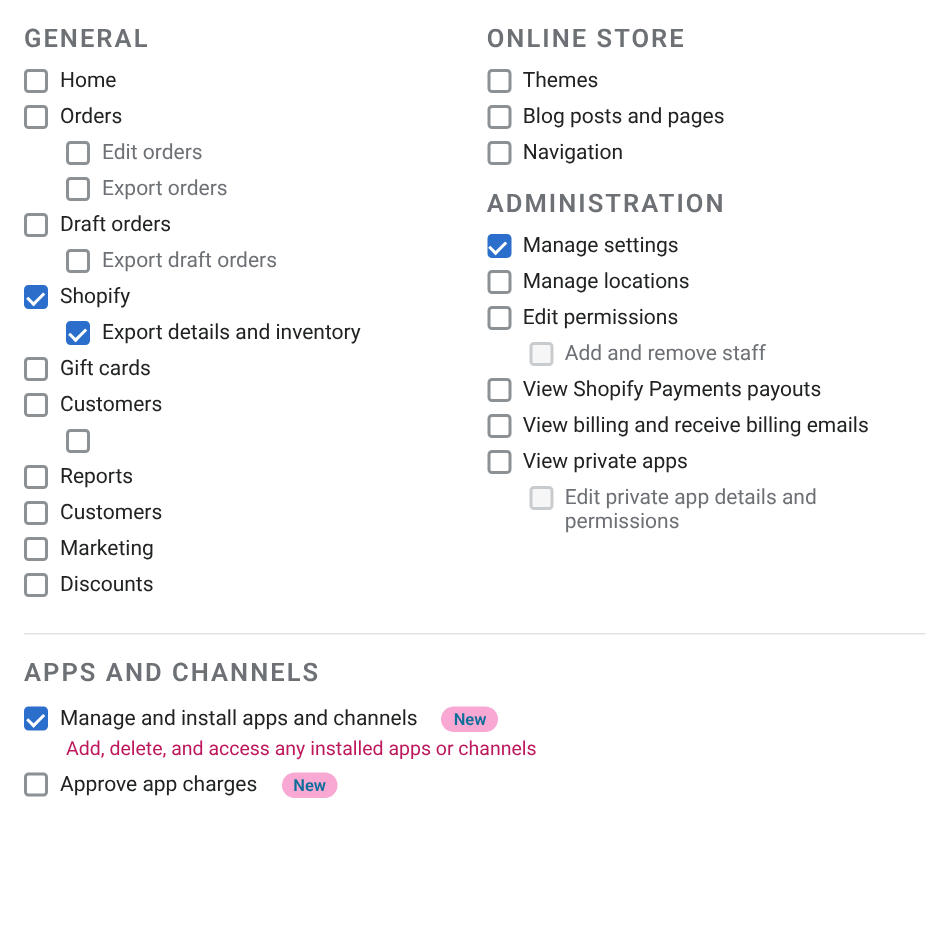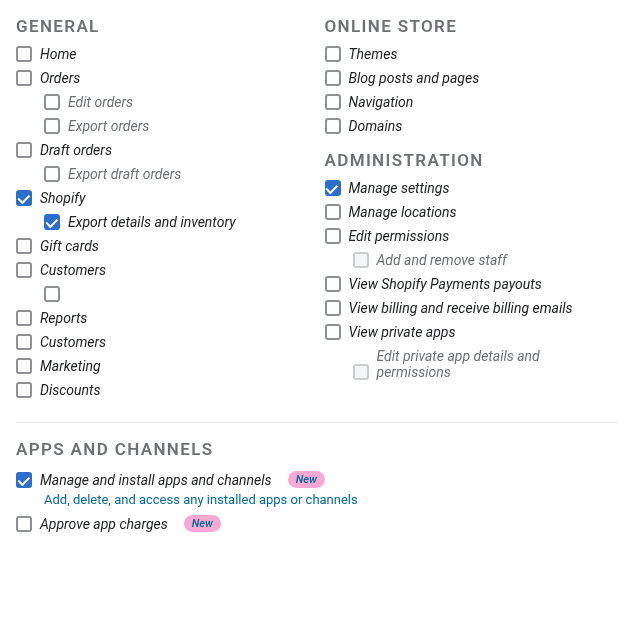--- a/index.html
+++ b/index.html
@@ -24,24 +24,23 @@
       display: grid;
       grid-template-columns: 1fr 1fr;
       gap: 0 16px;
       margin-bottom: 8px;
     }
 
     .col {}
 
     .checkbox-row {
       display: flex;
-      align-items: flex-end;
+      align-items: flex-start;
       margin-bottom: 8px;
       gap: 8px;
-      font-style: italic;
     }
 
     .checkbox-row.indented {
       padding-left: 28px;
     }
 
     .checkbox-row label {
       font-size: 14px;
       color: #202223;
       cursor: pointer;
@@ -105,21 +104,21 @@
       font-size: 11px;
       font-weight: 600;
       border-radius: 20px;
       padding: 2px 8px;
       margin-left: 8px;
       vertical-align: middle;
     }
 
     .sub-description {
       font-size: 13px;
-      color: #0369a1;
+      color: #be185d;
       padding-left: 28px;
       margin-bottom: 8px;
       margin-top: -4px;
     }
   </style>
 </head>
 <body>
 
 <div class="two-col">
 
@@ -204,24 +203,20 @@
         <div class="cb"></div>
         <label>Themes</label>
       </div>
       <div class="checkbox-row">
         <div class="cb"></div>
         <label>Blog posts and pages</label>
       </div>
       <div class="checkbox-row">
         <div class="cb"></div>
         <label>Navigation</label>
-      </div>
-      <div class="checkbox-row">
-        <div class="cb"></div>
-        <label>Domains</label>
       </div>
     </div>
 
     <div style="margin-top: 16px;">
       <div class="section-label">ADMINISTRATION</div>
       <div class="checkbox-row">
         <div class="cb checked"></div>
         <label>Manage settings</label>
       </div>
       <div class="checkbox-row">

